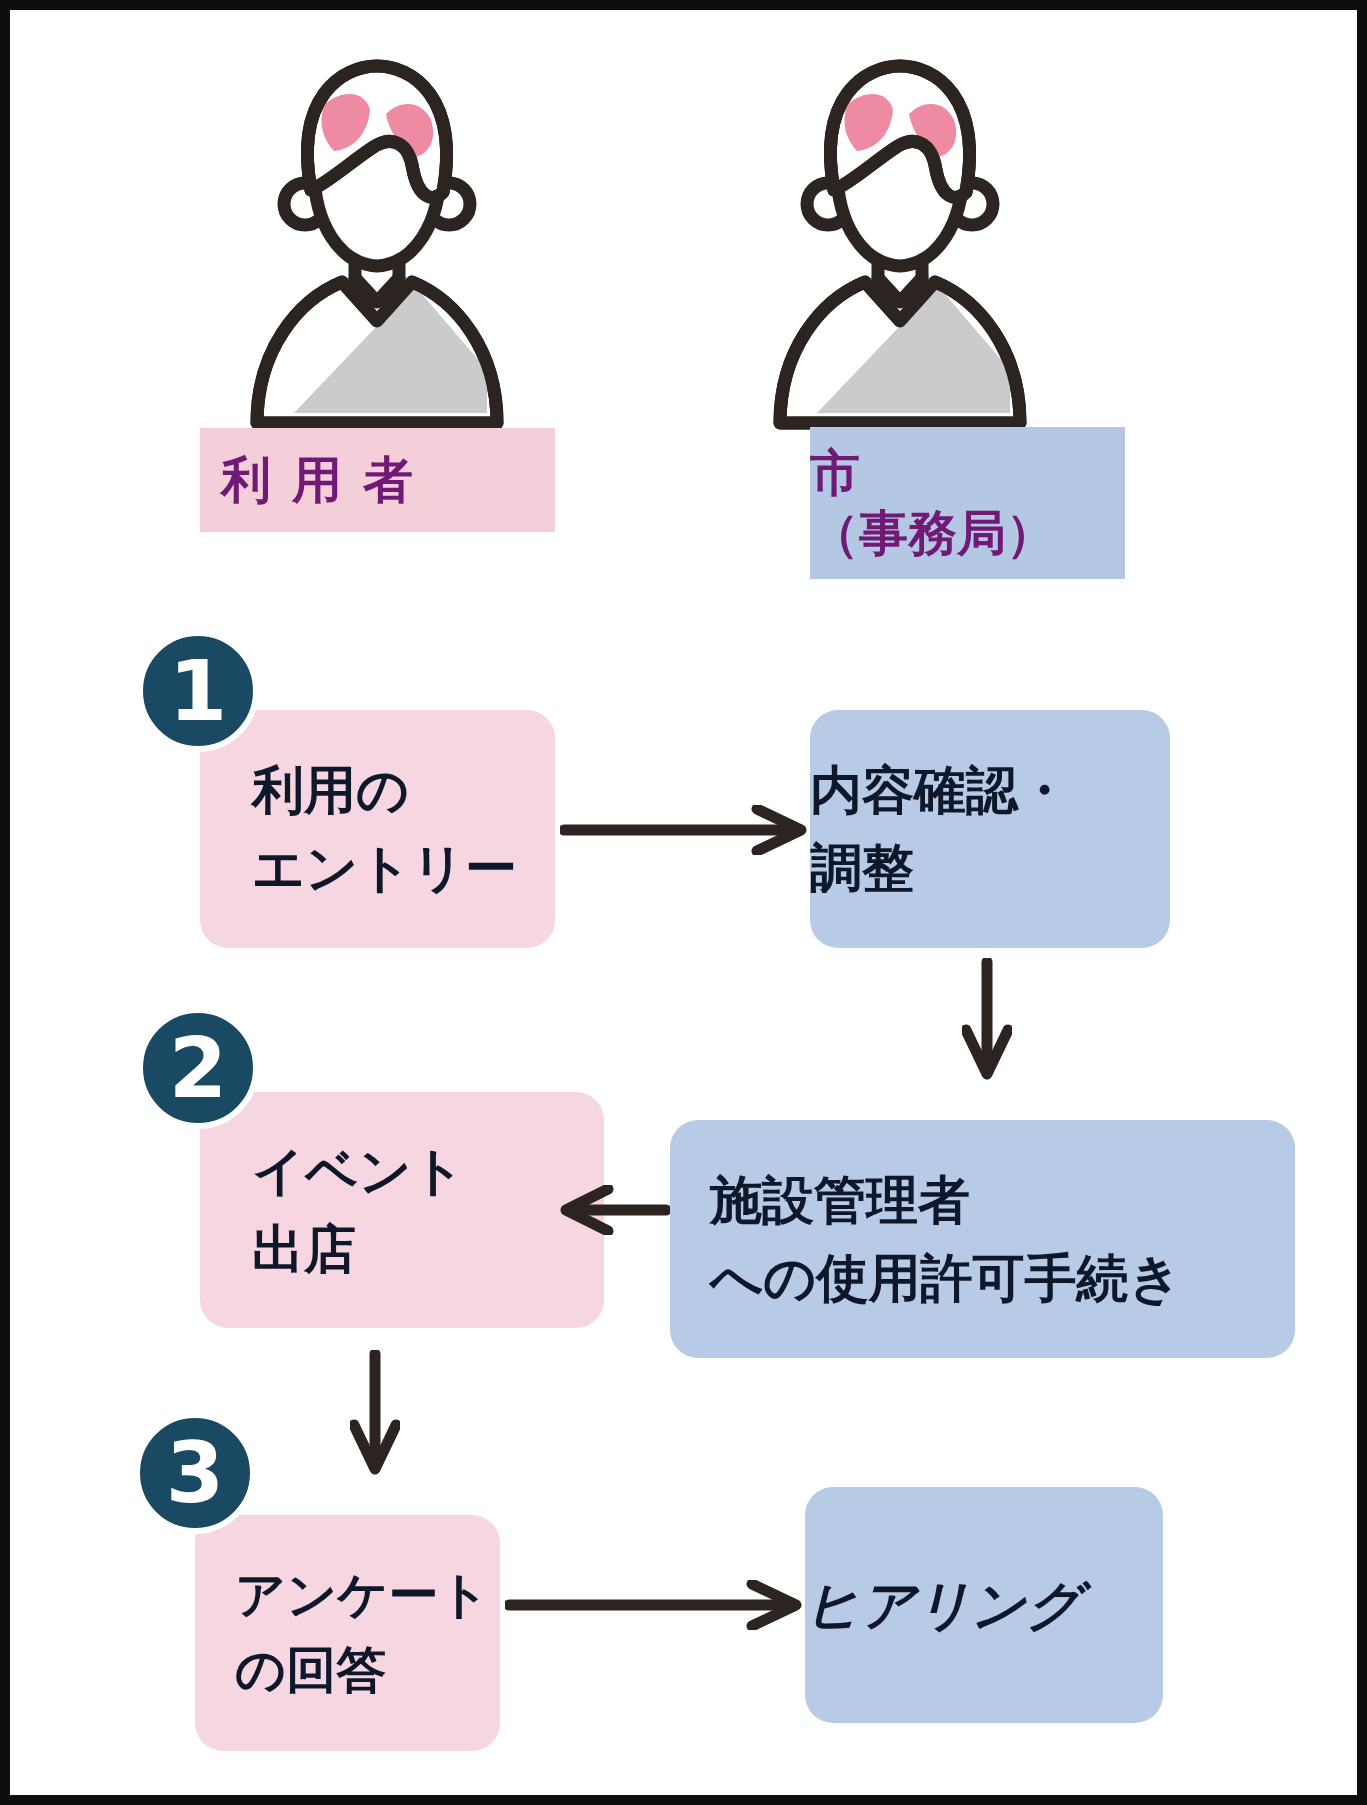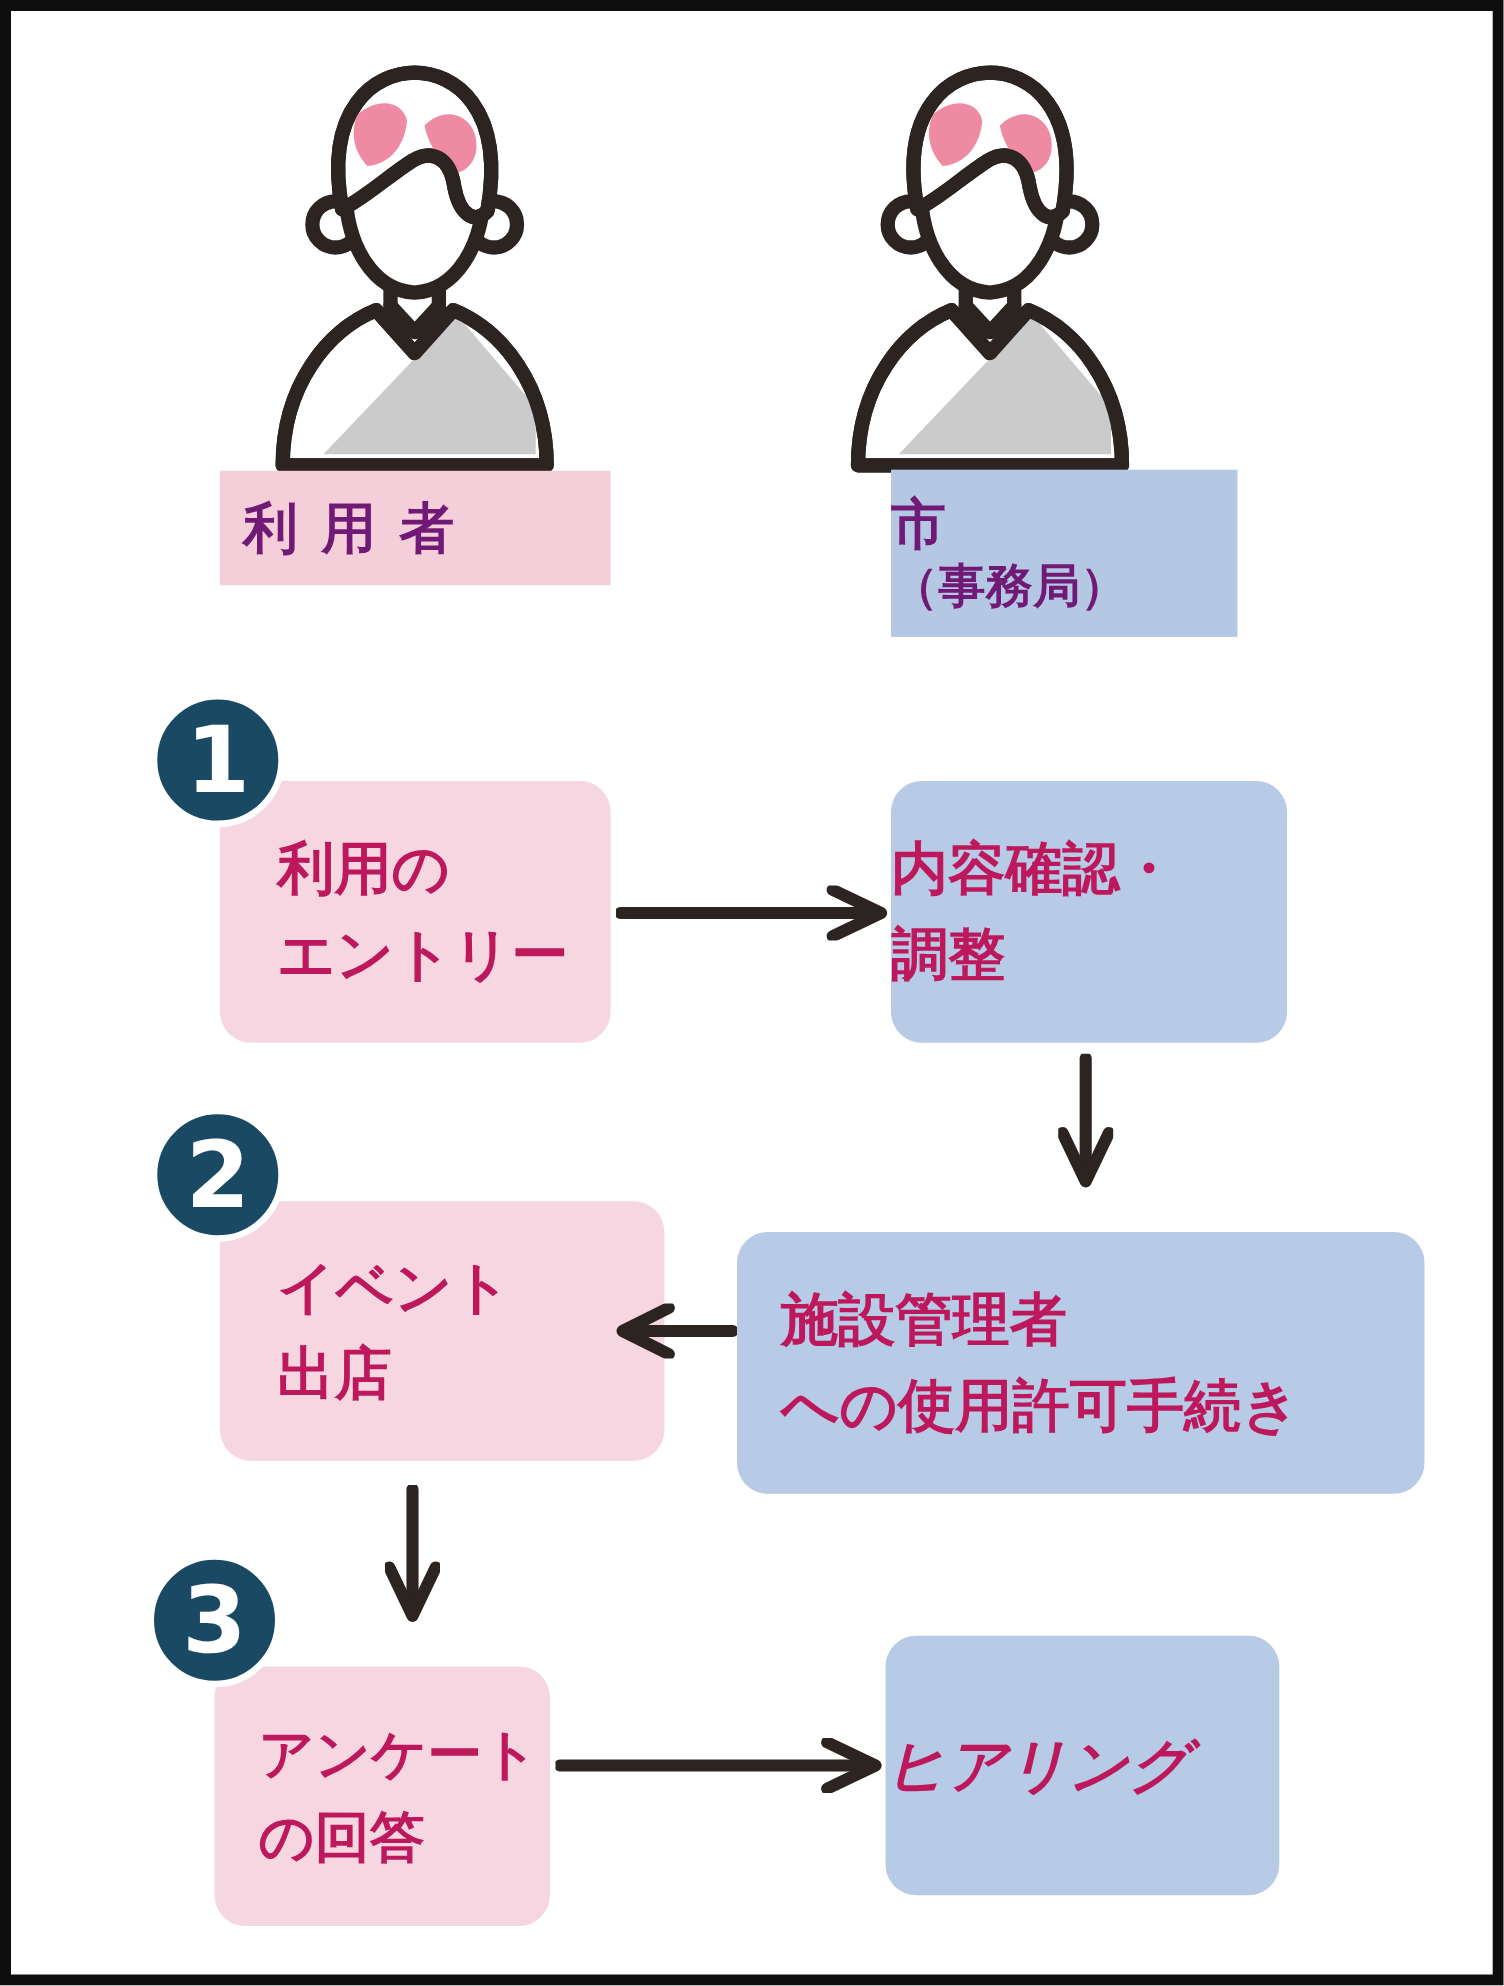--- a/index.html
+++ b/index.html
@@ -9,23 +9,23 @@
     border:10px solid #0e0e0e;box-sizing:border-box;overflow:hidden;
   }
   .abs{position:absolute;}
   
   .plate{display:flex;align-items:flex-start;justify-content:center;flex-direction:column;
          color:#701a75;text-align:center;}
   .plate-pink{background:#f4cfda;}
   .plate-blue{background:#b4c8e4;}
   .actor-name{font-size:50px;font-weight:600;letter-spacing:0.42em;padding-left:0.42em;line-height:1.1;}
   .city-line1{font-size:50px;font-weight:600;line-height:1.25;}
-  .city-line2{font-size:43px;font-weight:600;line-height:1.2;}
+  .city-line2{font-size:49px;font-weight:600;line-height:1.2;}
   
-  .box{border-radius:28px;box-sizing:border-box;color:#be185d;
+  .box{border-radius:28px;box-sizing:border-box;color:#0f172a;
        display:flex;flex-direction:column;justify-content:center;}
   .box-pink{background:#f6d6e0;}
   .box-blue{background:#b7cae6;}
   .box .ln{font-size:52px;line-height:1.5;font-weight:600;white-space:nowrap;}
   .box .ln.bold{font-weight:800;}
   .pad-l{padding-left:52px;align-items:flex-start;}
   .pad-l2{padding-left:40px;align-items:flex-start;margin-top:28px;}
   .center{align-items:flex-start;text-align:center;}
   
   .stepcircle{width:110px;height:110px;border-radius:50%;background:#1a4a63;

